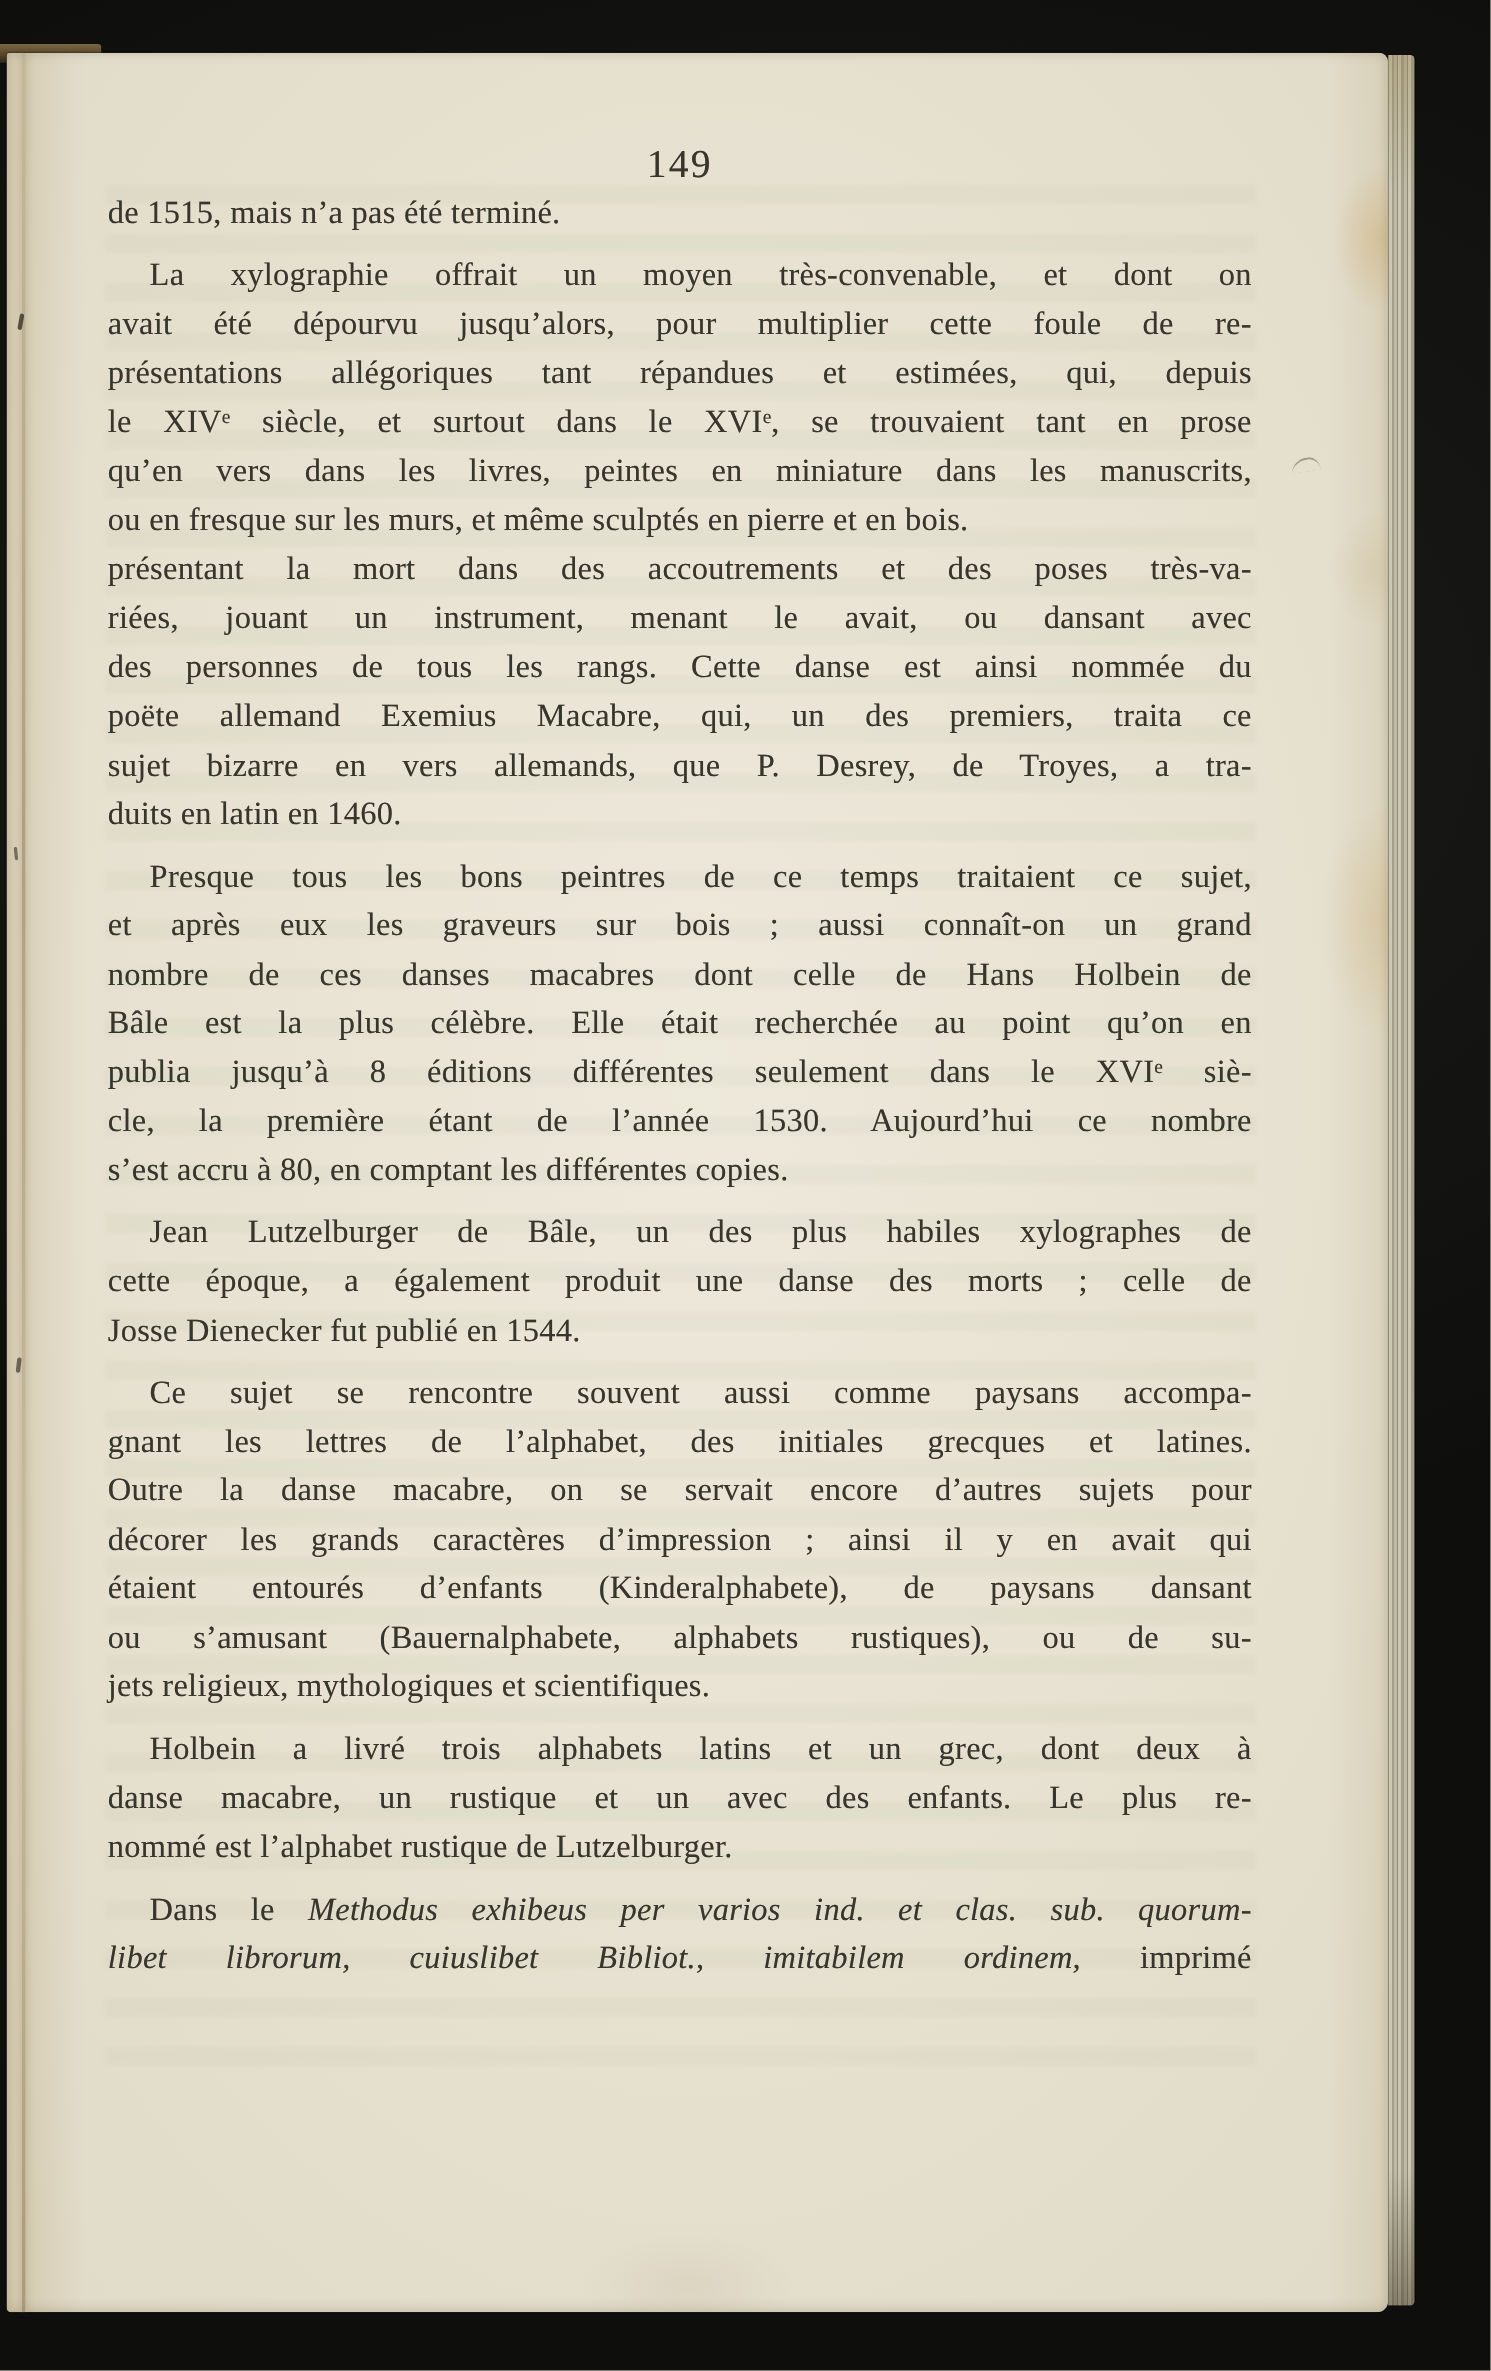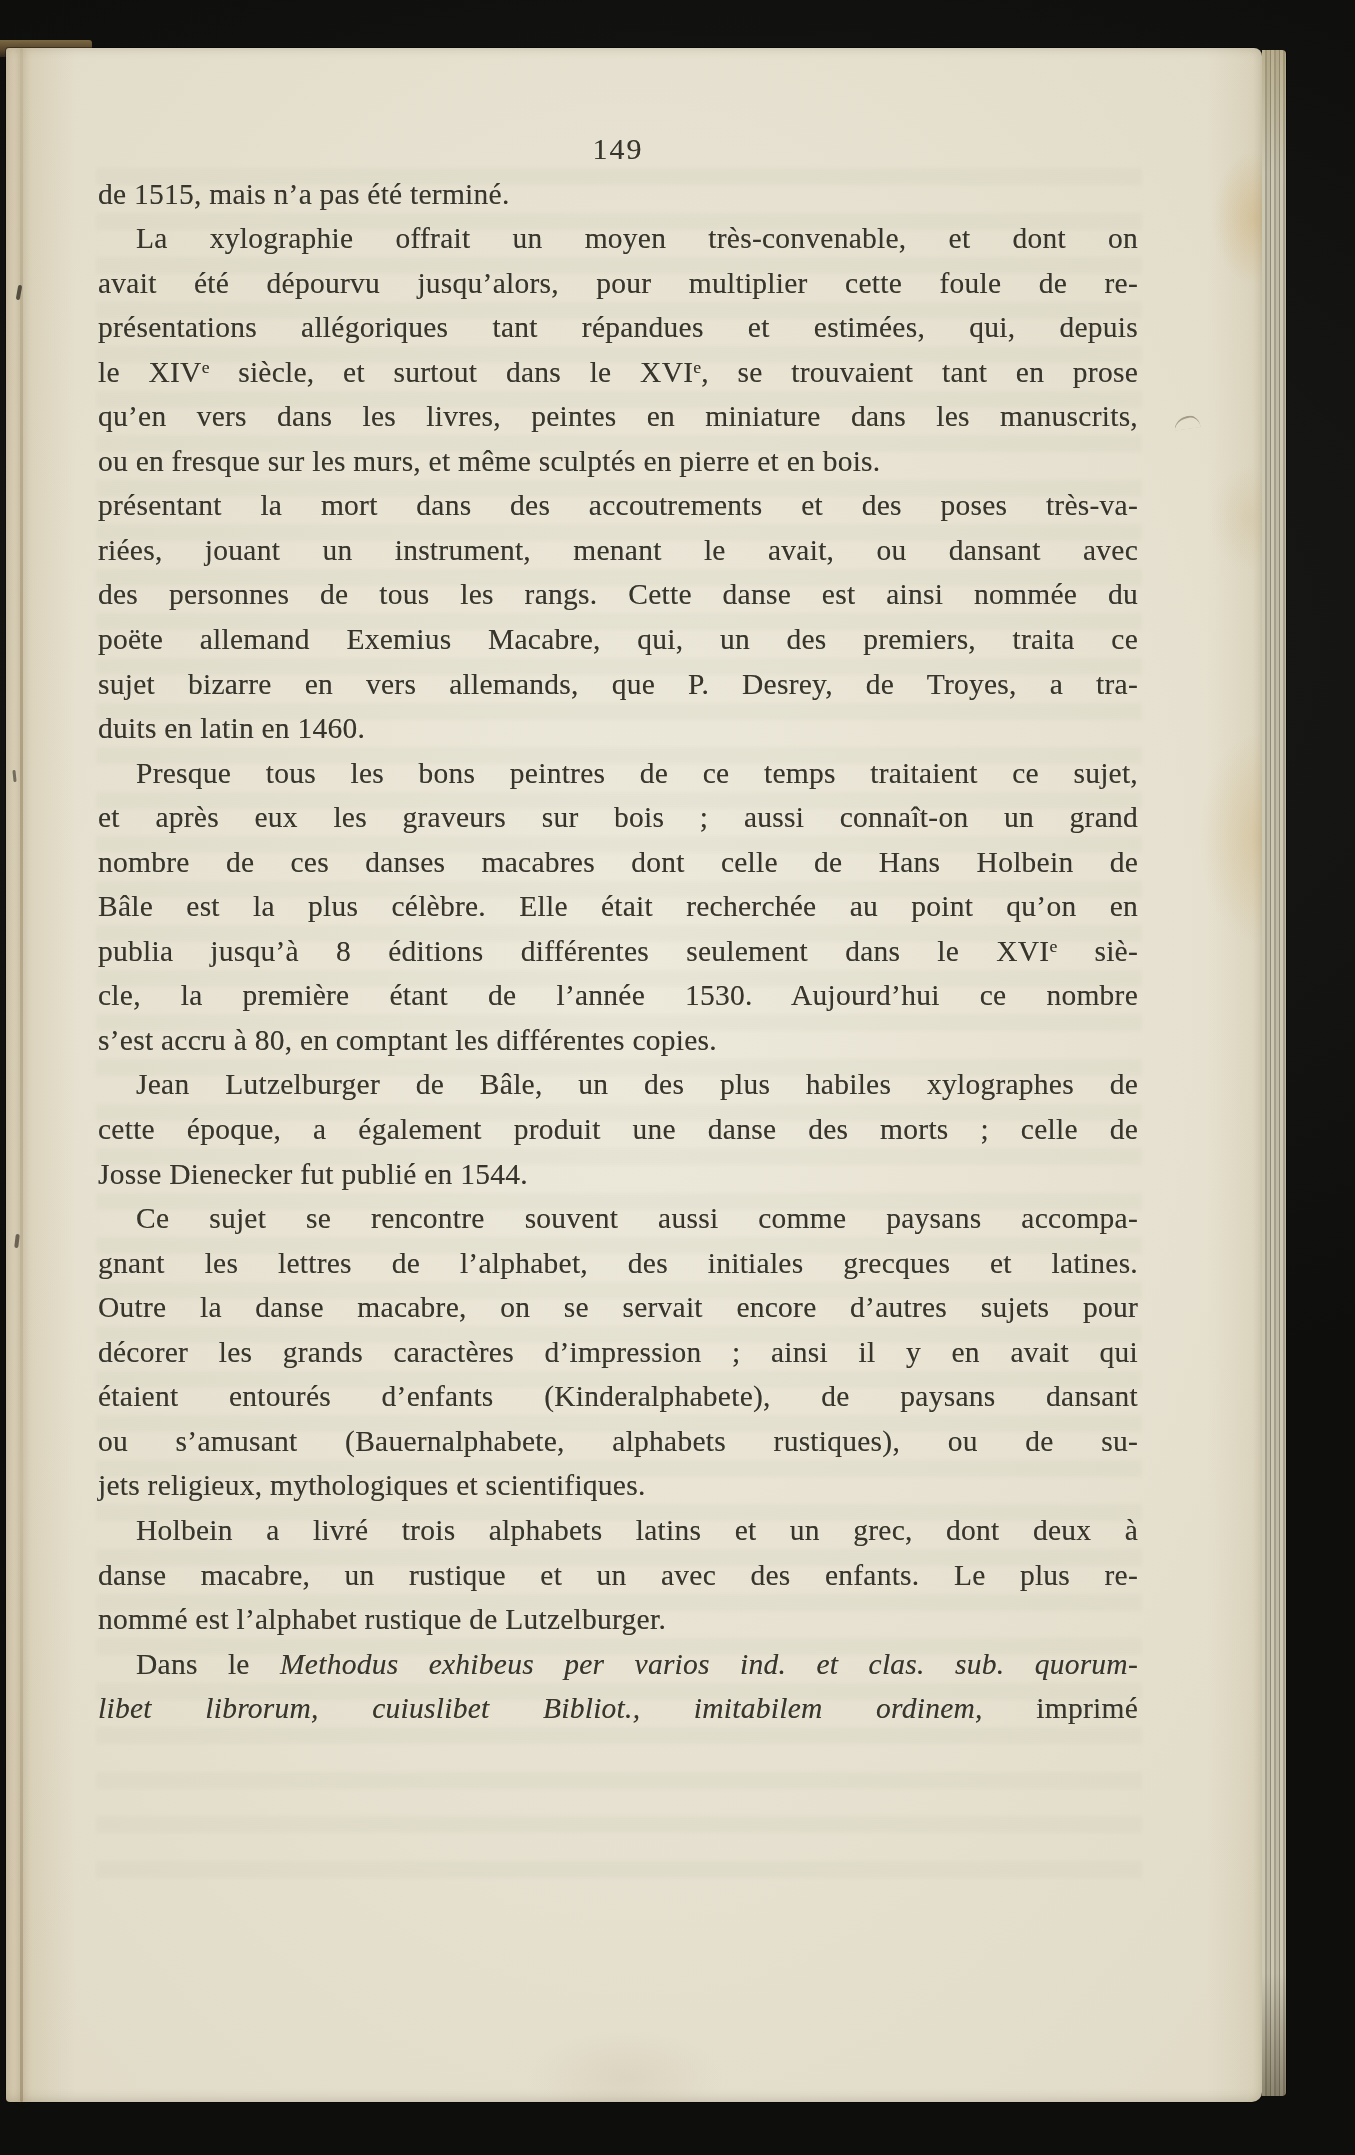--- a/index.html
+++ b/index.html
@@ -48,24 +48,24 @@
     filter:blur(2px);
     pointer-events:none;
   }
   .text-block{
     position:absolute;left:92px;top:79px;width:1040px;
     color:#37352c;
     font-size:29.5px;line-height:44.55px;letter-spacing:0.25px;
     text-shadow:0 0 0.5px rgba(55,53,44,0.45);
   }
   .page-number{
-    text-align:center;letter-spacing:2px;font-size:30px;
+    text-align:center;letter-spacing:2px;font-size:36px;
   }
   .line{text-align:justify;text-align-last:justify;}
-  .line.indent{text-indent:38px;}
+  .line.indent{text-indent:38px;margin-top:12px;}
   .line.last{text-align-last:left;}
   .line sup{font-size:60%;line-height:0;vertical-align:0.5em;letter-spacing:0;}
   .line .it{font-style:italic;}
   .artifact{position:absolute;background:rgba(62,57,46,0.85);border-radius:2px;}
   .a1{left:11px;top:237px;width:4px;height:15px;transform:rotate(10deg);}
   .a2{left:7px;top:722px;width:3px;height:12px;transform:rotate(-6deg);background:rgba(62,57,46,0.65);}
   .a3{left:9px;top:1186px;width:4px;height:14px;transform:rotate(7deg);background:rgba(62,57,46,0.7);}
   .squiggle{
     position:absolute;left:1168px;top:368px;width:26px;height:11px;
     border-top:2.5px solid rgba(110,100,75,0.55);

